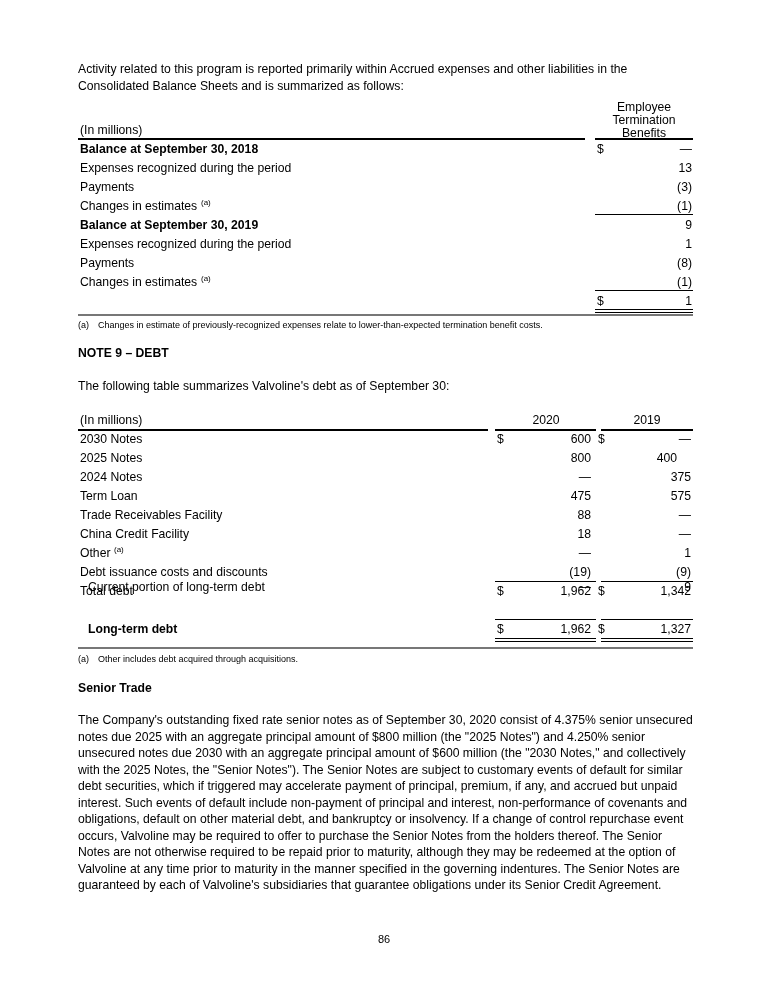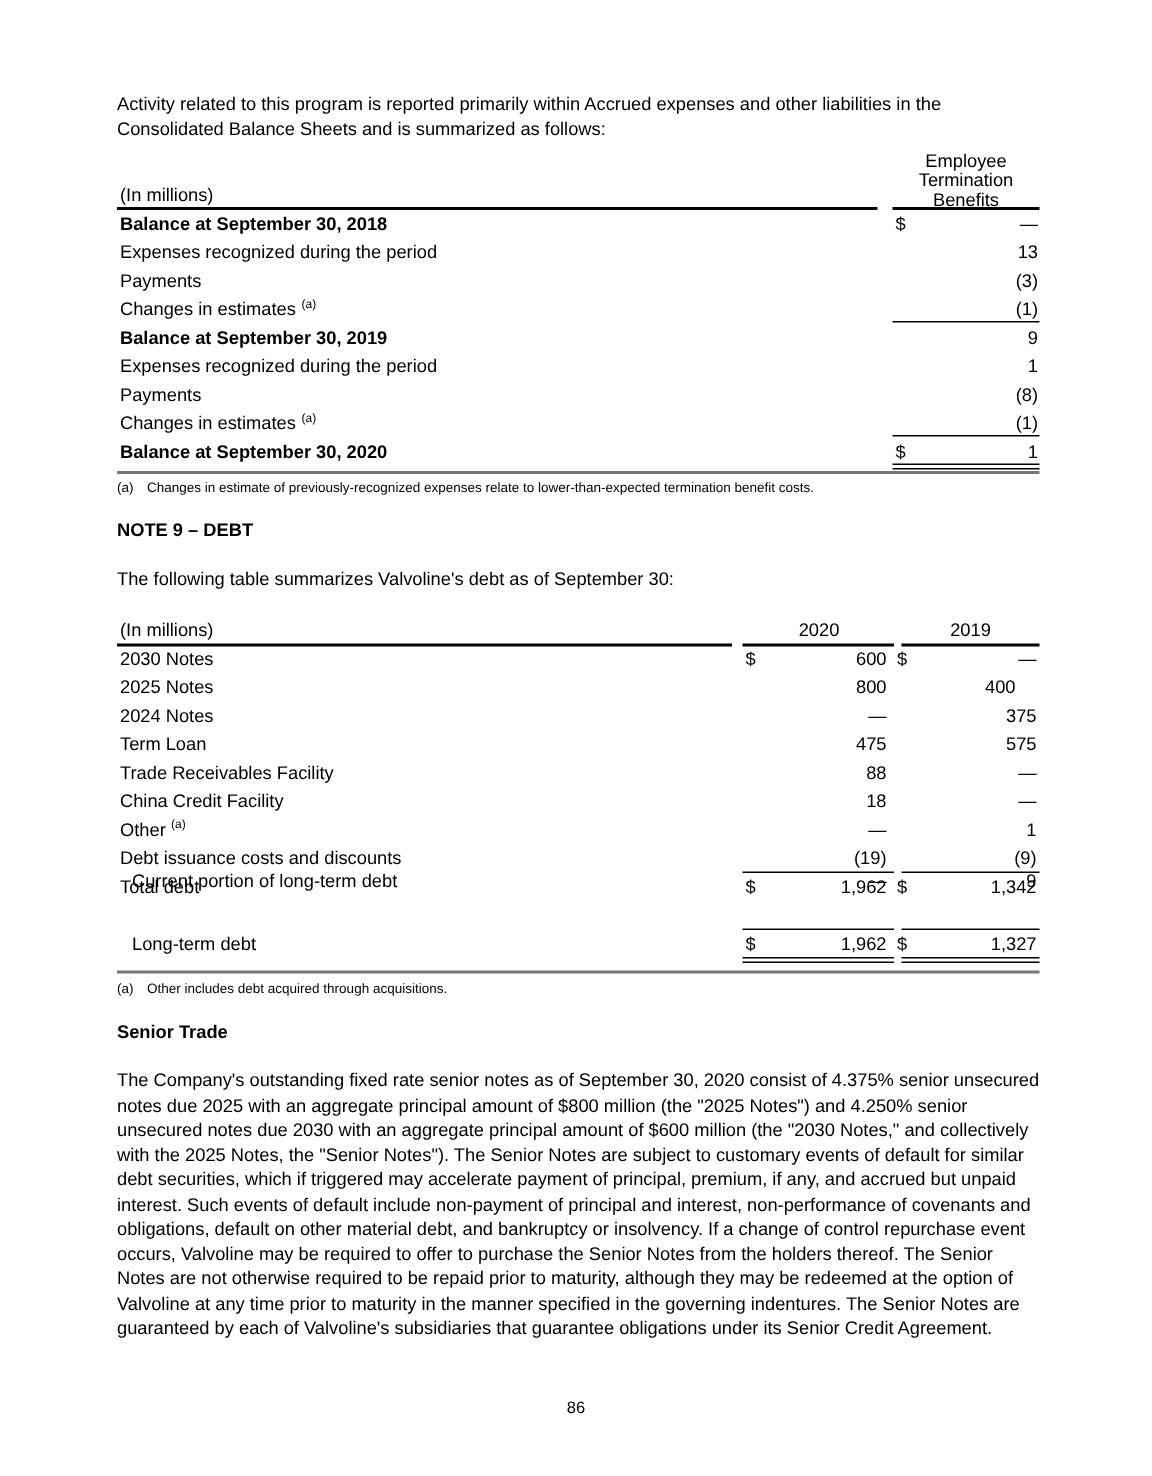--- a/index.html
+++ b/index.html
@@ -70,21 +70,20 @@
       <div class="row" style="top: 254px;">
         <span class="lbl">Payments</span>
         <span class="val" style="right: 1px;">(8)</span>
       </div>
       <div class="row" style="top: 273px;">
         <span class="lbl">Changes in estimates</span>
         <span class="sup" style="position: absolute; left: 121px; top: -4px;">(a)</span>
         <span class="val" style="right: 1px;">(1)</span>
       </div>
       <div class="row" style="top: 292px;">
-        <span class="lbl bold">Balance at September 30, 2020</span>
         <span class="dollar" style="left: 519px;">$</span>
         <span class="val" style="right: 1px;">1</span>
       </div>
     </div>
   <div class="line" style="left:517px;width:98px;top:214px;"></div>
   <div class="line" style="left:517px;width:98px;top:290px;"></div>
   <div class="line dbl" style="left:517px;width:98px;top:309px;"></div>
   <div class="line gray" style="left:0;width:615px;top:314px;"></div>
 </div>
 <div class="fn" style="top:320px;">
@@ -151,21 +150,21 @@
         <span class="val" style="right: 102px;">1,962</span>
         <span class="dollar" style="left: 520px;">$</span>
         <span class="val" style="right: 2px;">1,342</span>
       </div>
       <div class="row" style="top: 578px;">
         <span class="lbl" style="left: 10px;">Current portion of long-term debt</span>
         <span class="val" style="right: 102px;">—</span>
         <span class="val" style="right: 2px;">9</span>
       </div>
       <div class="row" style="top: 620px;">
-        <span class="lbl" style="left: 10px;">Long-term debt</span>
+        <span class="lbl" style="left: 10px; font-weight: bold;">Long-term debt</span>
         <span class="dollar" style="left: 419px;">$</span>
         <span class="val" style="right: 102px;">1,962</span>
         <span class="dollar" style="left: 520px;">$</span>
         <span class="val" style="right: 2px;">1,327</span>
       </div>
     </div>
   <div class="line" style="left:417px;width:101px;top:581px;"></div>
   <div class="line" style="left:523px;width:92px;top:581px;"></div>
   <div class="line" style="left:417px;width:101px;top:619px;"></div>
   <div class="line" style="left:523px;width:92px;top:619px;"></div>

